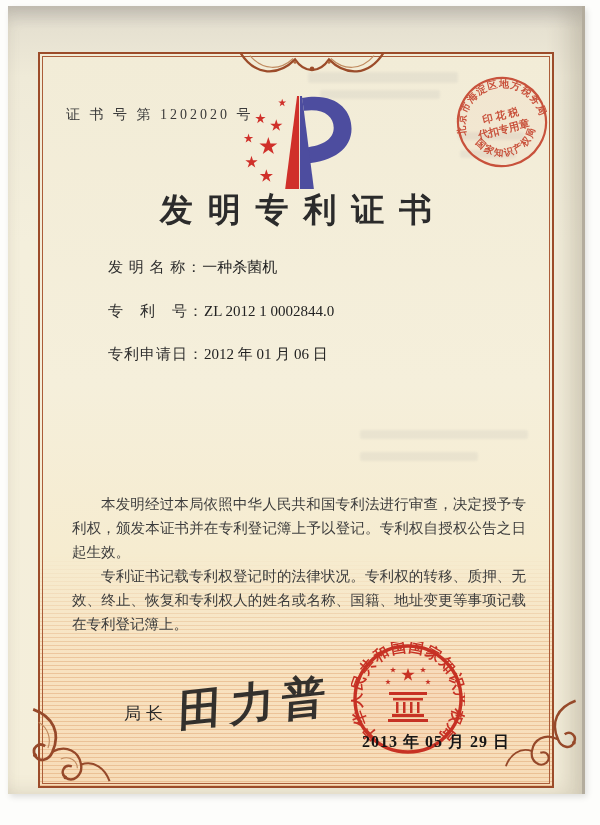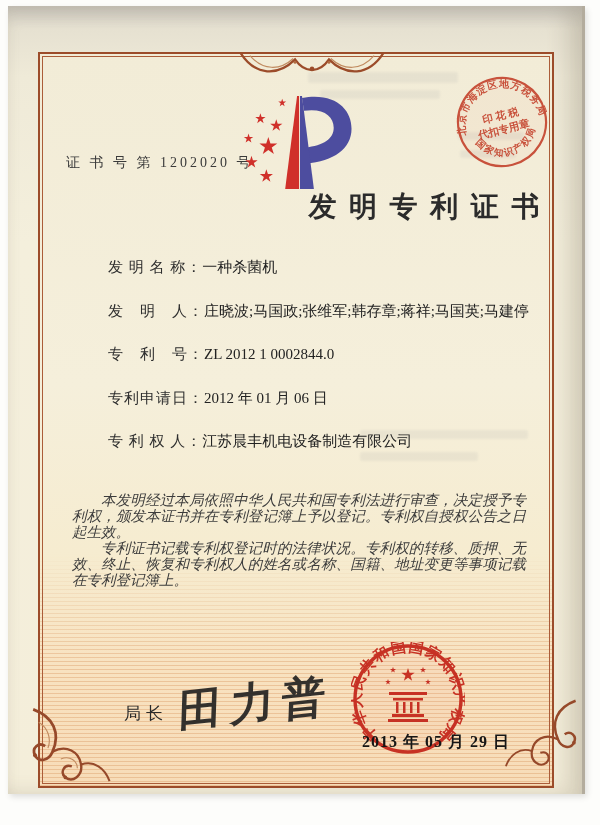--- a/index.html
+++ b/index.html
@@ -10,32 +10,32 @@
     box-shadow:inset -16px 0 20px rgba(110,100,80,.20), inset 0 10px 14px rgba(120,115,100,.14), 2px 3px 6px rgba(0,0,0,.12);
     border-right:3px solid #b3ac9d;}
   .frame{position:absolute;left:30px;top:46px;width:512px;height:732px;
     border:2px solid #9c4c2a;
     background:linear-gradient(180deg,#f2ecd7 0%,#f5efdb 45%,#f6ecd0 68%,#f8e2c0 84%,#f7dcb8 100%);}
   .frame-inner{position:absolute;inset:2px;border:1px solid #ab5d39;pointer-events:none;}
   .guilloche{position:absolute;left:0;right:0;bottom:0;height:230px;
     background:repeating-linear-gradient(0deg, rgba(210,134,74,.32) 0 1px, rgba(255,255,255,0) 1px 4px);
     -webkit-mask-image:linear-gradient(to top,#000 55%,transparent 100%);
     mask-image:linear-gradient(to top,#000 55%,transparent 100%);}
-  .cert-no{position:absolute;left:26px;top:52px;font-size:14px;letter-spacing:3px;color:#3a3a3a;margin-top:48px;}
+  .cert-no{position:absolute;left:26px;top:52px;font-size:14px;letter-spacing:3px;color:#3a3a3a;}
   .logo{position:absolute;left:198px;top:36px;width:130px;height:104px;}
   .tax-stamp{position:absolute;left:414px;top:20px;width:96px;height:96px;transform:rotate(-14deg);opacity:.92;}
   .stamp-text{fill:#c5452f;font-weight:bold;font-family:"Liberation Serif",serif;}
-  .title{position:absolute;left:0;right:0;top:134px;text-align:right;font-size:28px;font-weight:bold;
+  .title{position:absolute;left:0;right:0;top:134px;text-align:center;font-size:33px;font-weight:bold;
     color:#2b2b2b;letter-spacing:.45em;text-indent:.45em;}
   .fields{position:absolute;left:36px;top:204px;right:26px;}
   .field-row{margin-bottom:24.5px;font-size:15px;color:#2e2e2e;white-space:nowrap;margin-left:32px;}
   .field-label{letter-spacing:1px;}
   .field-value{color:#222;}
-  .paras{position:absolute;left:32px;top:438px;width:454px;font-size:14.5px;line-height:16px;
-    color:#3c3c3c;font-style:italic;text-align:justify;}
+  .paras{position:absolute;left:32px;top:438px;width:454px;font-size:14.5px;line-height:24px;
+    color:#3c3c3c;text-align:justify;}
   .paras p{margin:0;text-indent:2em;}
   .sig-title{position:absolute;left:84px;top:648px;font-size:17px;letter-spacing:5px;color:#2a2a2a;}
   .sig-name{position:absolute;left:138px;top:620px;font-size:44px;font-weight:700;color:#1f1f1f;
     letter-spacing:8px;transform:rotate(-6deg) skewX(-8deg);opacity:.9;}
   .seal{position:absolute;left:311px;top:588px;width:114px;height:114px;opacity:.95;}
   .seal-date{position:absolute;left:322px;top:678px;font-size:16px;font-weight:bold;color:#161616;letter-spacing:1px;}
   .footer{position:absolute;left:0;right:24px;top:712px;text-align:center;font-size:12px;
     color:#6e4f3b;letter-spacing:2px;}
   .ornament{position:absolute;pointer-events:none;}
   .orn-bl{left:-16px;top:648px;width:92px;height:92px;}
@@ -118,30 +118,24 @@
         <text class="stamp-text" x="48" y="59" font-size="10.5" text-anchor="middle">代扣专用章</text>
       </svg>
 
       <div class="title">发明专利证书</div>
 
       <div class="fields">
         <div class="field-row">
           <span class="field-label">发 明 名 称：</span><span class="field-value">一种杀菌机</span>
         </div>
         <div class="field-row">
-          <span class="field-label">发　明　人：</span><span class="field-value">庄晓波;马国政;张维军;韩存章;蒋祥;马国英;马建停</span>
-        </div>
-        <div class="field-row">
           <span class="field-label">专　利　号：</span><span class="field-value">ZL 2012 1 0002844.0</span>
         </div>
         <div class="field-row">
           <span class="field-label">专利申请日：</span><span class="field-value">2012 年 01 月 06 日</span>
-        </div>
-        <div class="field-row">
-          <span class="field-label">专 利 权 人：</span><span class="field-value">江苏晨丰机电设备制造有限公司</span>
         </div>
       </div>
 
       <div class="paras">
         <p>本发明经过本局依照中华人民共和国专利法进行审查，决定授予专利权，颁发本证书并在专利登记簿上予以登记。专利权自授权公告之日起生效。</p>
         <p>专利证书记载专利权登记时的法律状况。专利权的转移、质押、无效、终止、恢复和专利权人的姓名或名称、国籍、地址变更等事项记载在专利登记簿上。</p>
       </div>
 
       <div class="sig-title">局长</div>
       <div class="sig-name">田力普</div>

